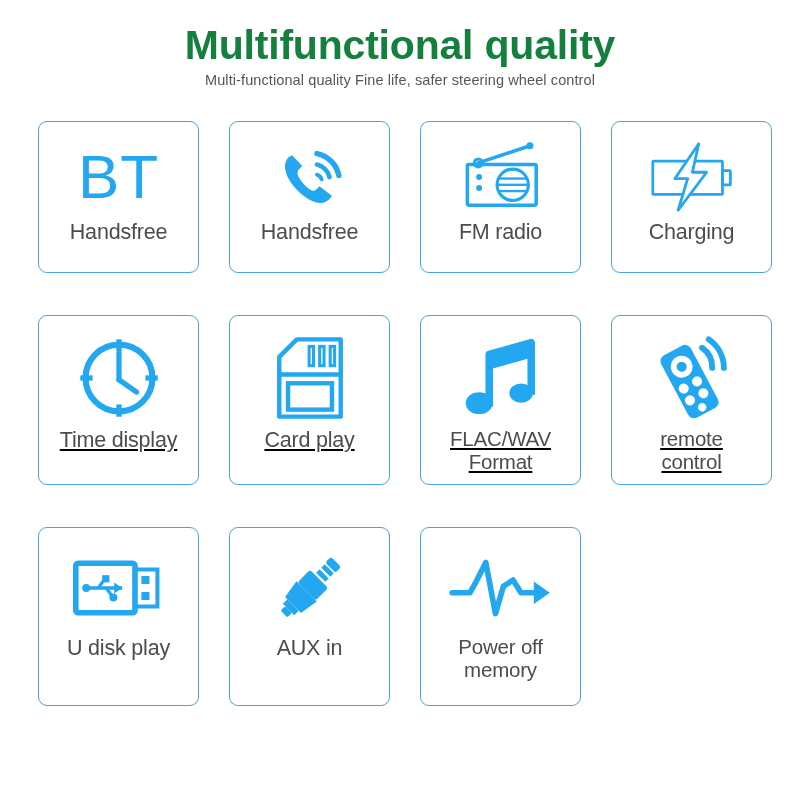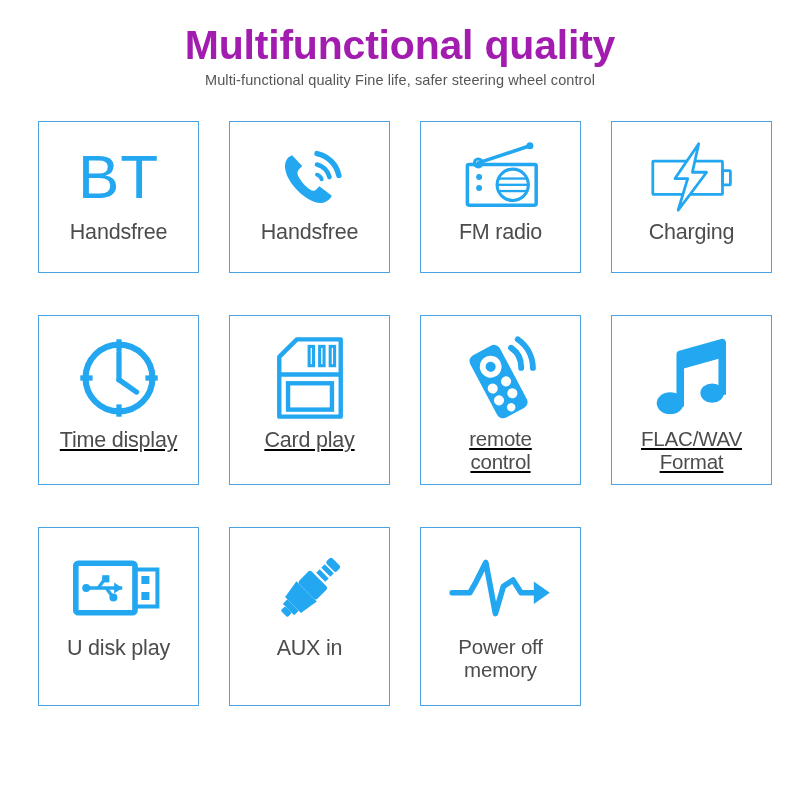--- a/index.html
+++ b/index.html
@@ -25,21 +25,21 @@
   }
 
   .header {
     width: 100%;
     text-align: center;
     padding-top: 24px;
   }
   .title {
     font-size: 41px;
     font-weight: bold;
-    color: #a21caf;
+    color: #15803d;
     letter-spacing: -0.2px;
     line-height: 1.05;
     margin: 0;
   }
   .subtitle {
     font-size: 14.5px;
     color: #555658;
     margin-top: 5px;
     letter-spacing: 0.1px;
   }
@@ -56,21 +56,21 @@
     gap: 30px;
     justify-content: flex-start;
     align-items: flex-start;
   }
 
   .card {
     width: 161px;
     height: 152px;
     box-sizing: border-box;
     border: 1.6px solid #4ba3e3;
-    border-radius: 0;
+    border-radius: 9px;
     background: #ffffff;
     display: flex;
     flex-direction: column;
     align-items: center;
     justify-content: flex-start;
     padding-top: 14px;
     flex: 0 0 auto;
   }
   .row.tall .card { height: 170px; text-decoration: underline; }
   .row.short .card { height: 179px; }
@@ -194,20 +194,33 @@
           <svg width="72" height="88" viewBox="0 0 82 100">
             <path d="M26 6 L76 6 L76 94 L6 94 L6 26 Z" fill="none" stroke="#22a7f0" stroke-width="5" stroke-linejoin="round"></path>
             <line x1="6" y1="46" x2="76" y2="46" stroke="#22a7f0" stroke-width="5"></line>
             <rect x="40" y="14" width="5" height="22" fill="none" stroke="#22a7f0" stroke-width="3.5"></rect>
             <rect x="52" y="14" width="5" height="22" fill="none" stroke="#22a7f0" stroke-width="3.5"></rect>
             <rect x="64" y="14" width="5" height="22" fill="none" stroke="#22a7f0" stroke-width="3.5"></rect>
             <rect x="16" y="56" width="50" height="30" fill="none" stroke="#22a7f0" stroke-width="5"></rect>
           </svg>
         </div>
         <div class="card-label">Card play</div>
+      </div>
+
+      <div class="card">
+        <div class="icon-box">
+          <svg width="74" height="84" viewBox="0 0 88 100">
+            <path d="M30 84 L30 22 L80 8 L80 70" fill="none" stroke="#22a7f0" stroke-width="9" stroke-linejoin="round"></path>
+            <path d="M30 22 L80 8 L80 26 L30 40 Z" fill="#22a7f0"></path>
+            <ellipse cx="18" cy="80" rx="16" ry="13" fill="#22a7f0"></ellipse>
+            <ellipse cx="68" cy="68" rx="14" ry="11.5" fill="#22a7f0"></ellipse>
+          </svg>
+        </div>
+        <div class="card-label small">FLAC/WAV
+Format</div>
       </div>
 
       <div class="card">
         <div class="icon-box">
           <svg width="86" height="84" viewBox="0 0 100 100">
             <g transform="rotate(-28 48 56)">
               <rect x="28" y="12" width="40" height="84" rx="8" fill="#22a7f0"></rect>
               <circle cx="48" cy="34" r="13" fill="#ffffff"></circle>
               <circle cx="48" cy="34" r="6" fill="#22a7f0"></circle>
               <circle cx="38" cy="58" r="6" fill="#ffffff"></circle>
@@ -217,33 +230,20 @@
               <circle cx="47" cy="88" r="5" fill="#ffffff"></circle>
             </g>
             <path d="M74 38 A28 28 0 0 0 62 14" fill="none" stroke="#22a7f0" stroke-width="7" stroke-linecap="round"></path>
             <path d="M88 38 A42 42 0 0 0 70 4" fill="none" stroke="#22a7f0" stroke-width="7" stroke-linecap="round"></path>
           </svg>
         </div>
         <div class="card-label small">remote
 control</div>
       </div>
 
-      <div class="card">
-        <div class="icon-box">
-          <svg width="74" height="84" viewBox="0 0 88 100">
-            <path d="M30 84 L30 22 L80 8 L80 70" fill="none" stroke="#22a7f0" stroke-width="9" stroke-linejoin="round"></path>
-            <path d="M30 22 L80 8 L80 26 L30 40 Z" fill="#22a7f0"></path>
-            <ellipse cx="18" cy="80" rx="16" ry="13" fill="#22a7f0"></ellipse>
-            <ellipse cx="68" cy="68" rx="14" ry="11.5" fill="#22a7f0"></ellipse>
-          </svg>
-        </div>
-        <div class="card-label small">FLAC/WAV
-Format</div>
-      </div>
-
     </div>
 
     <div class="row short">
 
       <div class="card">
         <div class="icon-box">
           <svg width="96" height="66" viewBox="0 0 120 82">
             <rect x="6" y="10" width="74" height="62" rx="3" fill="none" stroke="#22a7f0" stroke-width="7"></rect>
             <path d="M80 18 L108 18 L108 64 L80 64" fill="none" stroke="#22a7f0" stroke-width="5"></path>
             <rect x="88" y="26" width="10" height="10" fill="#22a7f0"></rect>

